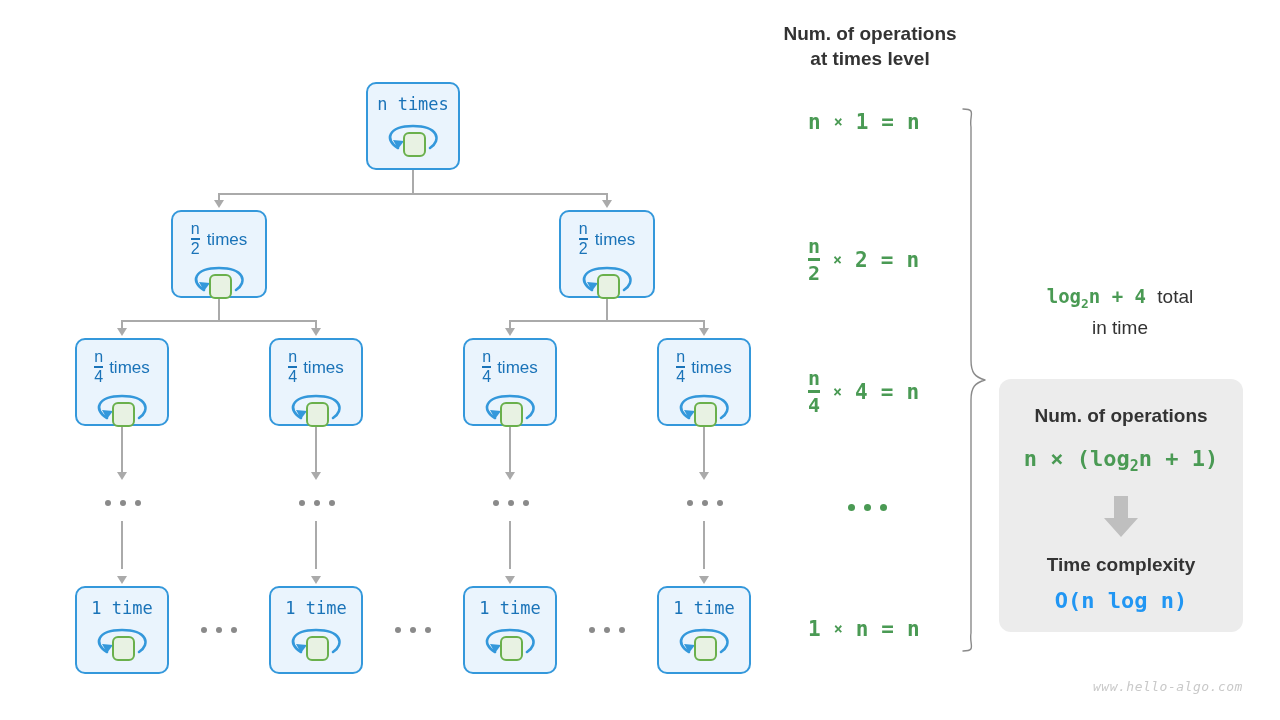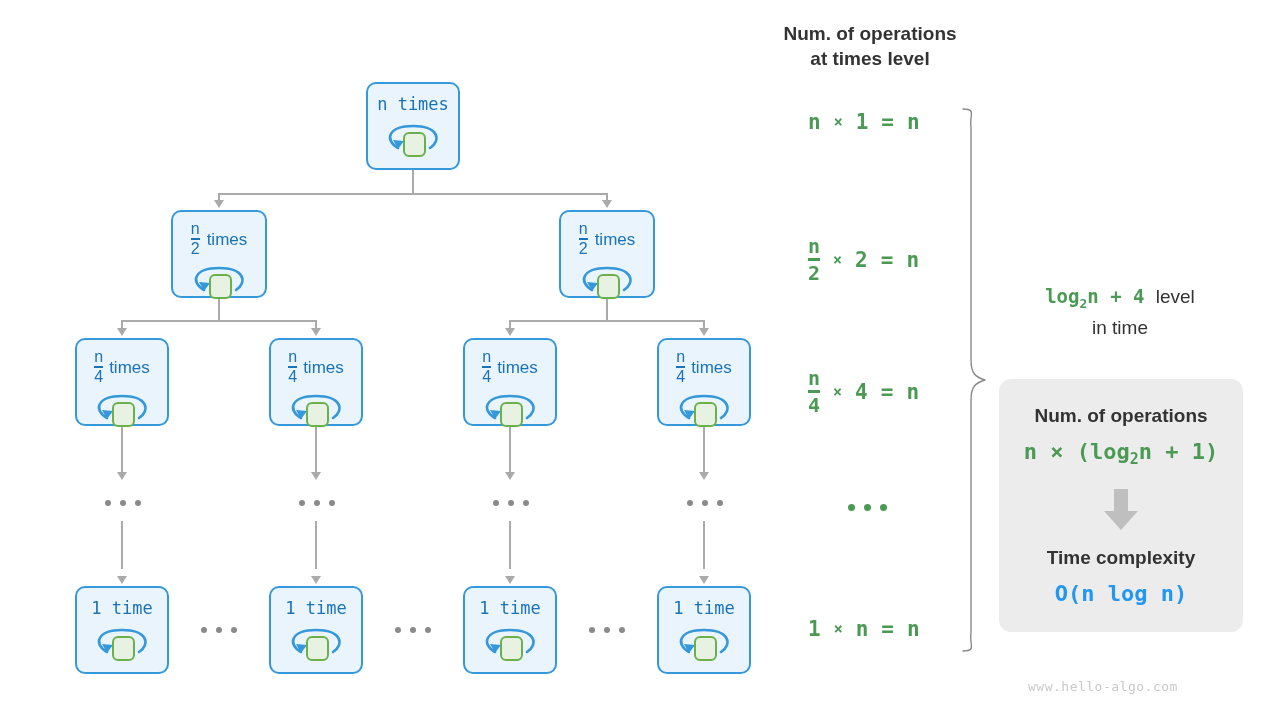--- a/index.html
+++ b/index.html
@@ -423,34 +423,34 @@
     <span>n</span>
   </div>
 
   <svg class="brace" style="left:955px;top:105px;" width="40" height="550" viewBox="0 0 40 550">
     <path d="M8 4 C 22 4, 14 10, 16 22 L16 255 C 16 268, 20 272, 30 275 C 20 278, 16 282, 16 295 L16 528 C 14 540, 22 546, 8 546" fill="none" stroke="#8a8a8a" stroke-width="1.4" stroke-linecap="round" stroke-linejoin="round"></path>
   </svg>
 
   <div class="levels-note" style="left:990px;top:283px;">
     <div>
       <span class="g"><span>log</span><sub>2</sub><span>n + 4</span></span>
-      <span style="margin-left:6px;">level</span>
+      <span style="margin-left:6px;">total</span>
     </div>
     <div>in time</div>
   </div>
 
   <div class="card" style="left:999px;top:379px;width:244px;height:253px;">
     <div class="ctitle" style="margin-top:26px;">Num. of operations</div>
-    <div class="cgreen" style="margin-top:12px;">
+    <div class="cgreen" style="margin-top:19px;">
       <span>n × (log</span><sub>2</sub><span>n + 1)</span>
     </div>
     <div class="big-arrow" style="margin-top:19px;">
       <svg width="46" height="46" viewBox="0 0 46 46">
         <path d="M16 2 L30 2 L30 24 L40 24 L23 43 L6 24 L16 24 Z" fill="#bfbfbf"></path>
       </svg>
     </div>
     <div class="ctitle" style="margin-top:14px;">Time complexity</div>
     <div class="cblue" style="margin-top:12px;">O(n log n)</div>
   </div>
 
-  <div class="watermark" style="left:1028px;top:679px;">www.hello-algo.com</div>
+  <div class="watermark" style="left:1093px;top:679px;font-style:italic;">www.hello-algo.com</div>
 
 </div>
 
 </body></html>

